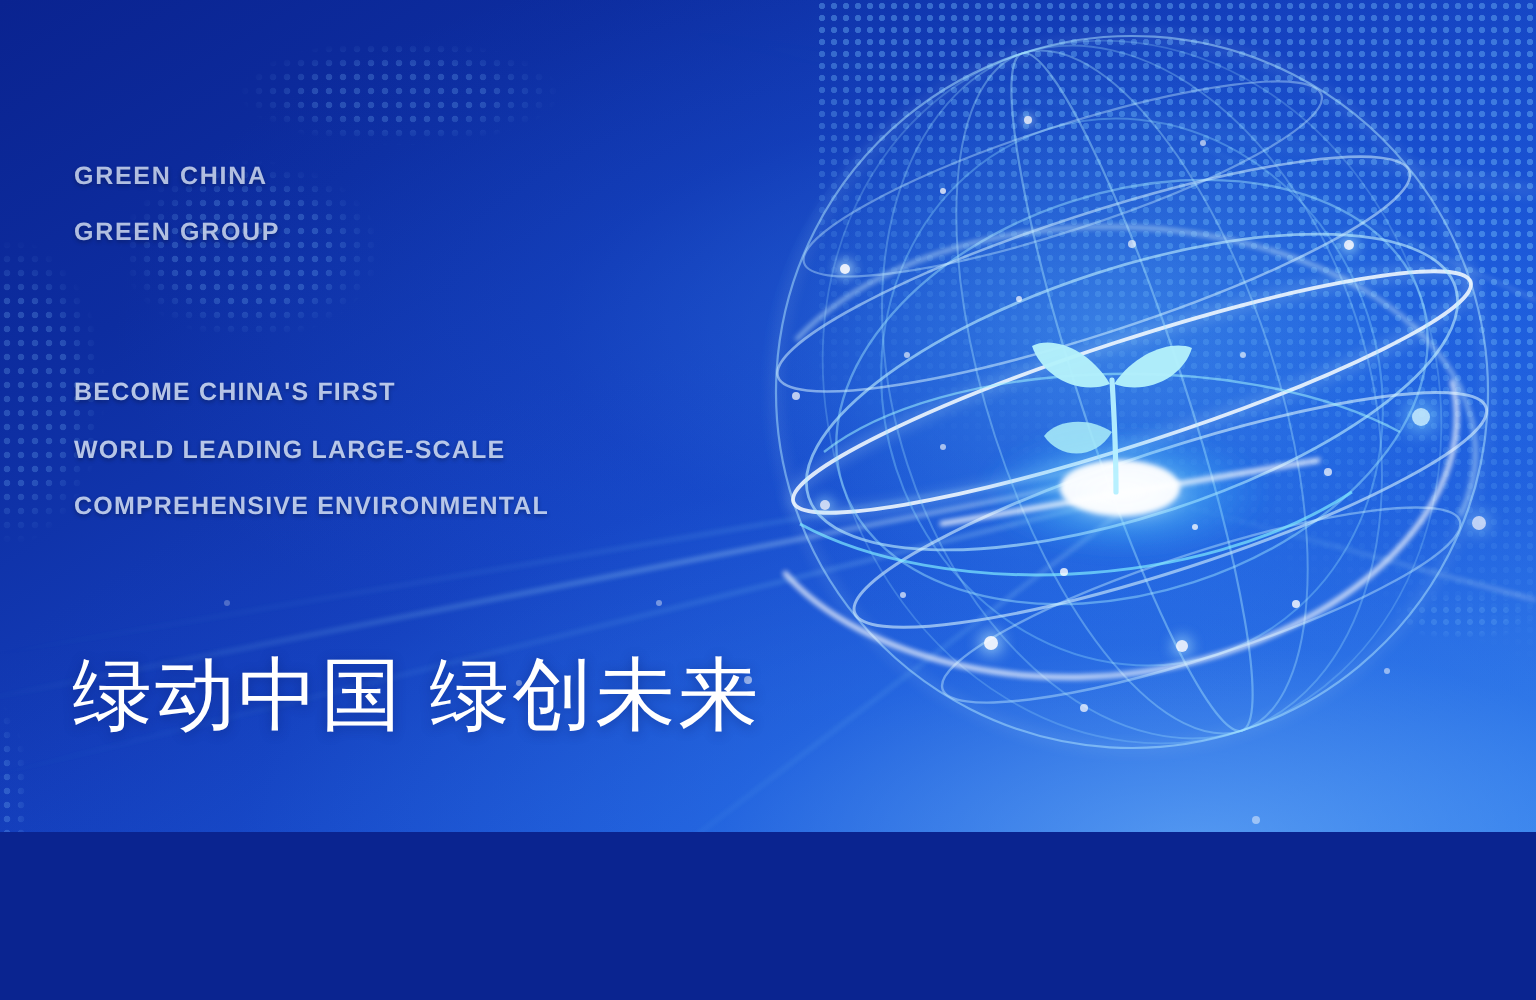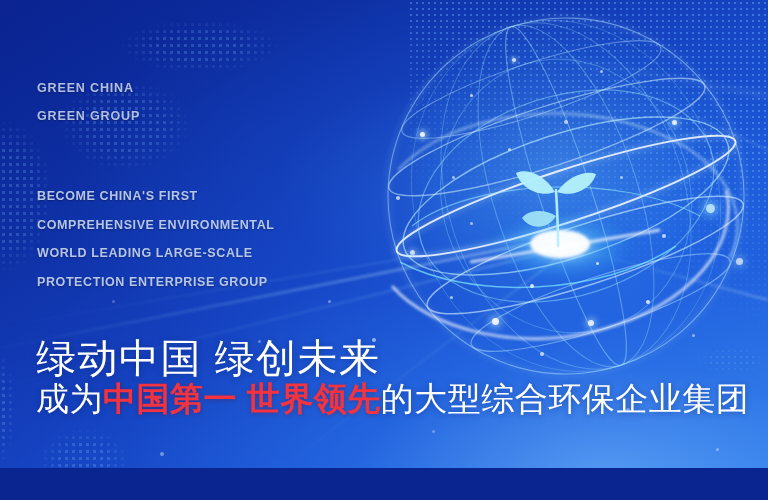--- a/index.html
+++ b/index.html
@@ -5,21 +5,21 @@
 <style>
   * { margin:0; padding:0; box-sizing:border-box; }
   html, body {
     width:768px; height:500px; overflow:hidden;
     background:#0a2490;
     font-family:"Liberation Sans", sans-serif;
   }
 
   #banner{
     position:relative;
-    width:768px; height:468px;
+    width:768px; height:416px;
     overflow:hidden;
     
     background:
       radial-gradient(120% 95% at 78% 102%, rgba(120,190,255,0.55) 0%, rgba(60,140,245,0.28) 26%, rgba(30,90,220,0.05) 52%, rgba(0,0,0,0) 70%),
       radial-gradient(90% 70% at 72% 40%, rgba(60,150,255,0.40) 0%, rgba(30,100,235,0.16) 40%, rgba(0,0,0,0) 72%),
       linear-gradient(148deg, #0a2390 0%, #0d2da0 22%, #143ebb 46%, #1a55d6 70%, #2f78e8 100%);
   }
 
   
   .dots{
@@ -248,23 +248,21 @@
     <span class="p" style="left:432px;top:430px;width:3px;height:3px;opacity:.3"></span>
   </div>
 
   <div class="en-top">
     <div>GREEN CHINA</div>
     <div>GREEN GROUP</div>
   </div>
 
   <div class="en-mid">
     <div>BECOME CHINA'S FIRST</div>
+    <div>WORLD LEADING LARGE-SCALE</div>
     <div>COMPREHENSIVE ENVIRONMENTAL</div>
-    <div>WORLD LEADING LARGE-SCALE</div>
-    <div>PROTECTION ENTERPRISE GROUP</div>
   </div>
 
   <div class="cn-wrap">
     <div class="cn-line1">绿动中国 绿创未来</div>
-    <div class="cn-line2"><span>成为</span><span class="cn-red">中国第一 世界领先</span><span>的大型综合环保企业集团</span></div>
   </div>
 
 </div>
 
 </body></html>

